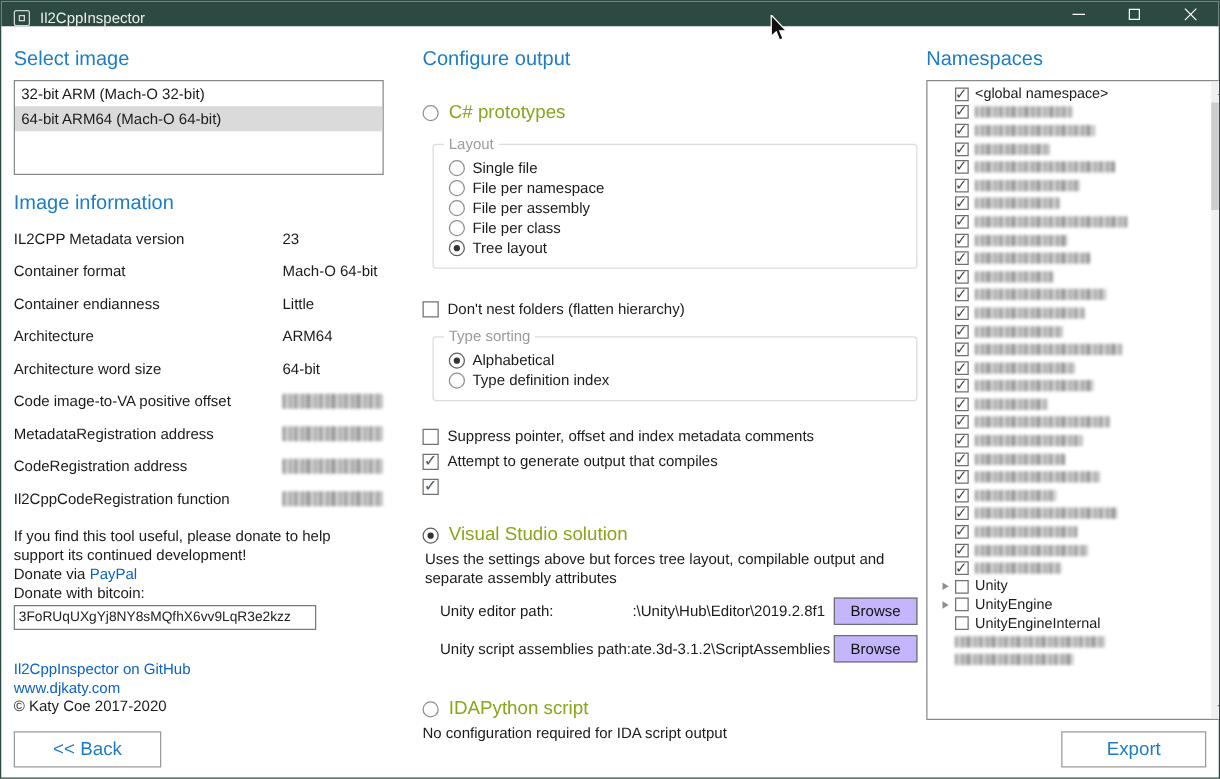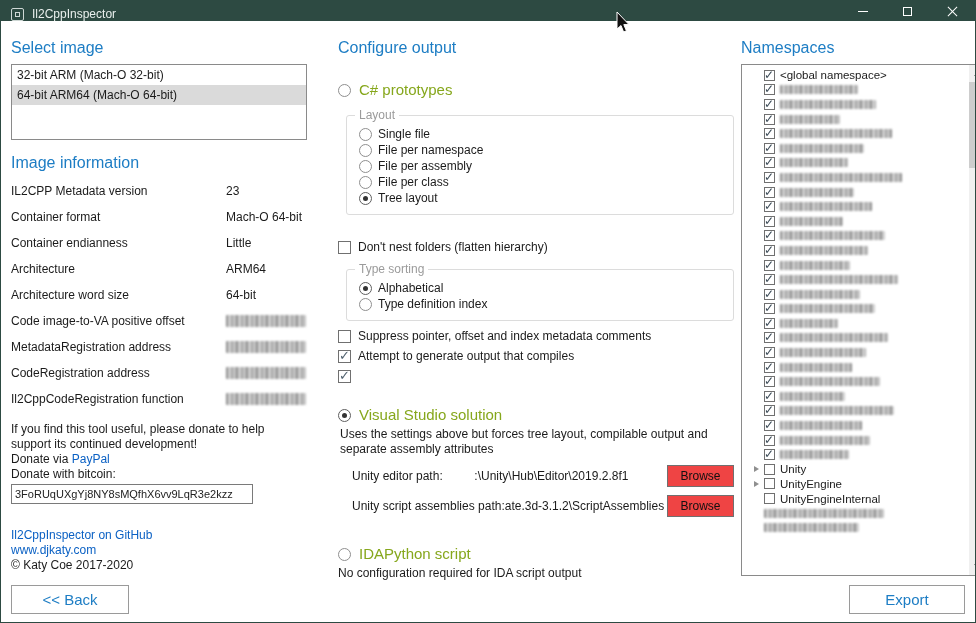--- a/index.html
+++ b/index.html
@@ -23,21 +23,21 @@
   
   .cursor{position:absolute;left:615px;top:11px;z-index:50}
 
   
   .panel{position:absolute;top:38px}
   #left-panel{left:10px;width:296px}
   #mid-panel{left:337px;width:396px}
   #right-panel{left:740px;width:246px}
 
   h2.section{font-size:16px;font-weight:400;color:#1d7dc4;line-height:18px}
-  .mt10{margin-top:7px}.mt12{margin-top:24px}.mt14{margin-top:14px}
+  .mt10{margin-top:20px}.mt12{margin-top:24px}.mt14{margin-top:14px}
   .mt16{margin-top:16px}.mt22{margin-top:22px}.mt28{margin-top:28px}
 
   .listbox{border:1px solid #8a8a8a;background:#fff}
   #image-list{margin-top:7px;height:76px;overflow:hidden}
   .list-item{height:20px;line-height:20px;padding:0 5px;white-space:nowrap}
   .list-item.selected{background:#dadada}
 
   #info-rows{margin-top:12px}
   .info-row{display:flex;height:26px;align-items:flex-start}
   .info-label{width:215px;flex:none}
@@ -69,22 +69,22 @@
 
   .cb{width:13px;height:13px;border:1px solid #707070;background:#fff;flex:none;position:relative}
   .cb.checked::after{content:"\2713";position:absolute;left:0px;top:-2px;font-size:13px;color:#51616e;line-height:14px}
   .cb-row{display:flex;align-items:center;gap:7px;height:16px}
   #mid-checkboxes .cb-row{margin-top:4px}
   #mid-checkboxes .cb-row:first-child{margin-top:0}
 
   .desc{margin:3px 0 0 2px;width:388px;line-height:15px}
   .path-row{display:flex;align-items:center;margin:8px 0 0 14px;height:22px}
   .path-label{flex:none}
-  .path-value{flex:1;text-align:center;padding-right:7px;white-space:nowrap;overflow:hidden}
-  .browse-btn{flex:none;width:67px;height:22px;background:#ef4444;border:1px solid #707070;font-family:"Liberation Sans",sans-serif;font-size:12px;color:#111;cursor:pointer}
+  .path-value{flex:1;text-align:right;padding-right:7px;white-space:nowrap;overflow:hidden}
+  .browse-btn{flex:none;width:67px;height:22px;background:#c4b5fd;border:1px solid #707070;font-family:"Liberation Sans",sans-serif;font-size:12px;color:#111;cursor:pointer}
   .desc2{margin-top:3px;line-height:15px}
 
   
   .ns-listbox{position:relative;margin-top:7px;height:512px;overflow:hidden}
   #ns-list{padding-top:3px}
   .ns-row{display:flex;align-items:center;height:14.6px;padding-left:6px;font-size:11.5px}
   .expander{width:16px;flex:none;display:flex;justify-content:center}
   .expander.has::before{content:"";width:0;height:0;border-top:3.5px solid transparent;border-bottom:3.5px solid transparent;border-left:5px solid #8f8f8f}
   .ns-cb{width:11px;height:11px;border:1px solid #707070;background:#fff;flex:none;margin-right:5px;position:relative}
   .ns-cb.checked::after{content:"\2713";position:absolute;left:-1px;top:-3px;font-size:12px;color:#3f4e5a}

